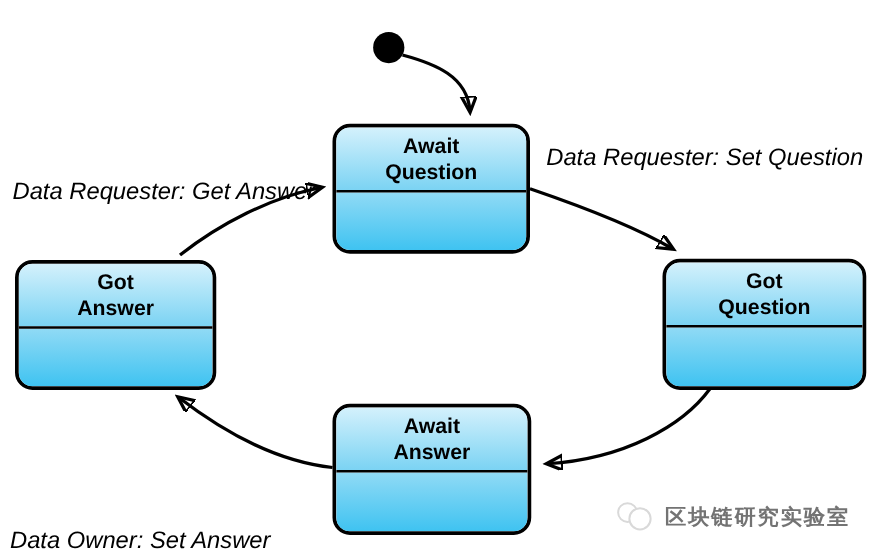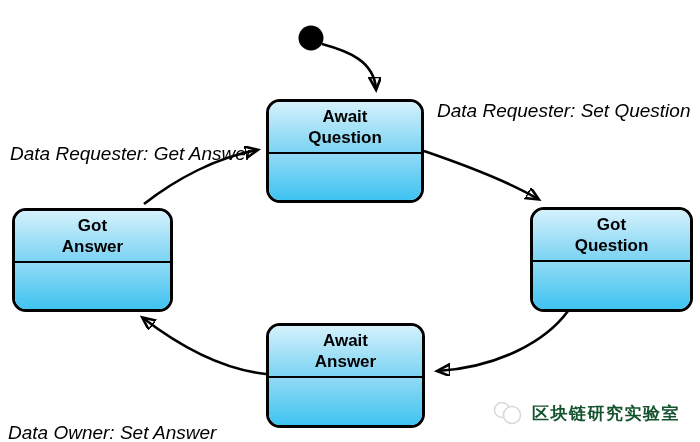--- a/index.html
+++ b/index.html
@@ -51,36 +51,36 @@
 
   .tlabel {
     position: absolute;
     z-index: 3;
     font-style: italic;
     font-size: 19px;
     color: #000;
     white-space: nowrap;
   }
   #tlabel-0 { left: 10px;  top: 111px; margin-top: 32px; }
-  #tlabel-1 { left: 437px; top: 100px; }
+  #tlabel-1 { left: 437px; top: 116px; }
   #tlabel-2 { left: 8px;   top: 378px; margin-top: 44px; }
   #tlabel-3 { left: 456px; top: 378px; }
 
   .watermark {
     position: absolute;
     z-index: 3;
     left: 492px; top: 401px;
     display: flex;
     align-items: center;
     gap: 6px;
   }
   .watermark-text {
     font-size: 17px;
     letter-spacing: 1.5px;
-    color: #14532d;
+    color: #737373;
     font-weight: bold;
     white-space: nowrap;
   }
 </style>
 </head>
 <body>
 
 <div id="stage">
 
   <svg id="arrow-layer" width="700" height="442" viewBox="0 0 700 442">

